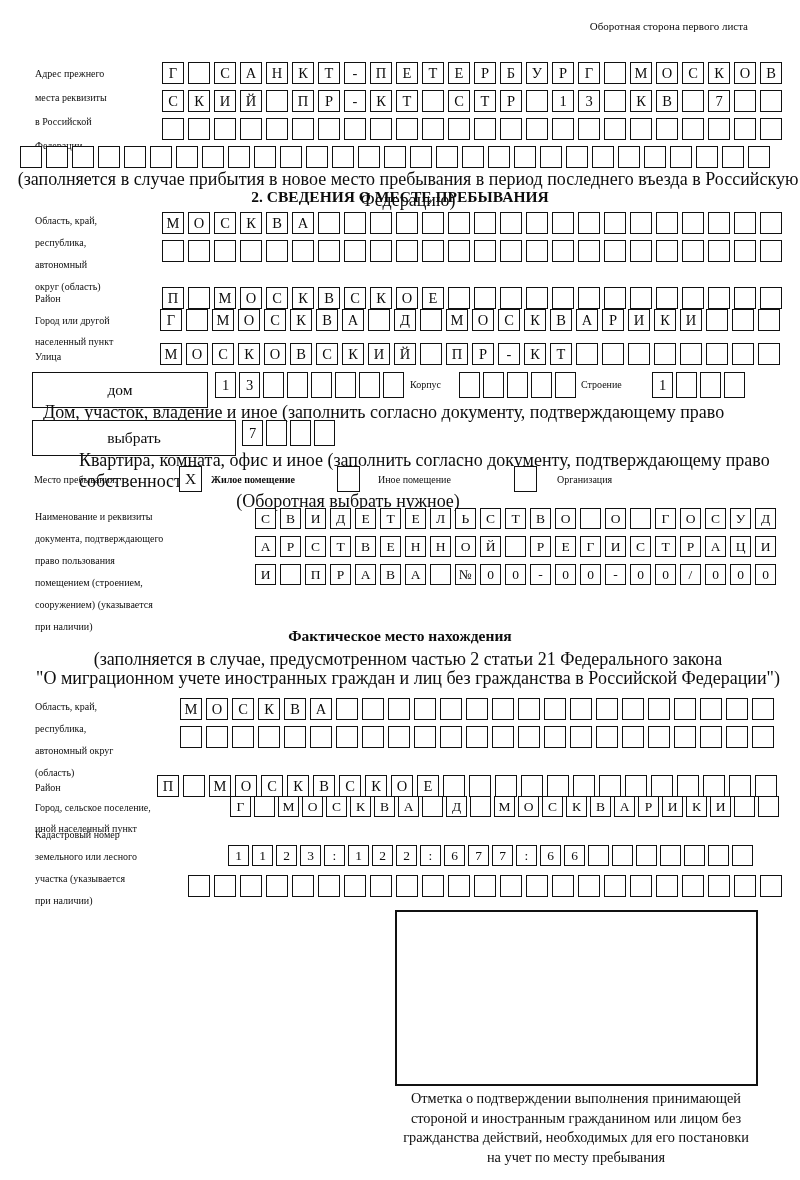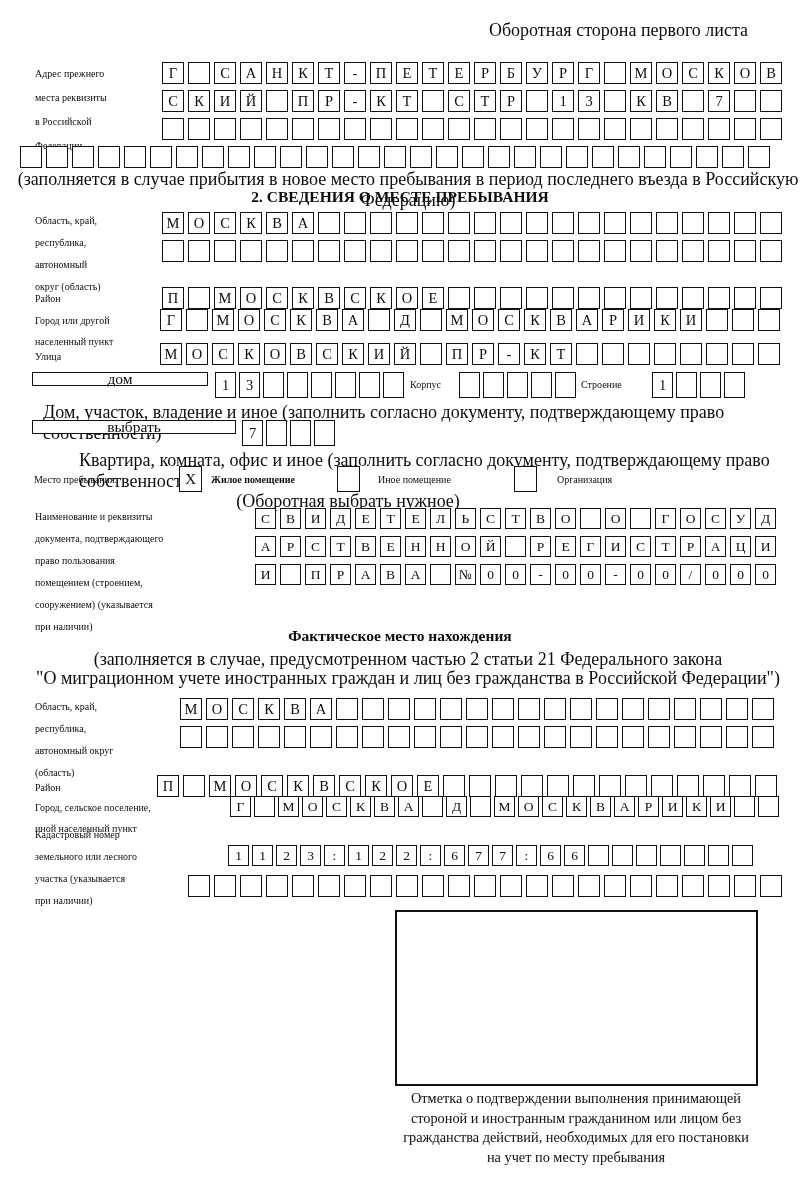--- a/index.html
+++ b/index.html
@@ -7,28 +7,28 @@
         font-family:"Liberation Serif","DejaVu Serif",serif;color:#0d0d0d;}
   .lbl{position:absolute;font-size:10px;line-height:22px;}
   .lbl24{line-height:24px;}
   .lbl21{line-height:21px;}
   .cellrow{position:absolute;display:flex;gap:4px;}
   .gap3{gap:3px;}
   .cell{flex:0 0 auto;width:22px;height:22px;border:1.8px solid #111;box-sizing:border-box;
         display:flex;align-items:center;justify-content:center;font-size:14.5px;background:#fff;}
   .row-sm .cell{width:21px;height:21px;font-size:13.5px;}
   .row-h .cell{width:21px;height:26px;}
-  .bigbox{position:absolute;height:14px;border:1.8px solid #111;box-sizing:border-box;
+  .bigbox{position:absolute;height:36px;border:1.8px solid #111;box-sizing:border-box;
           display:flex;align-items:center;justify-content:center;font-size:15.5px;background:#fff;}
   .cb{position:absolute;width:23px;height:26px;border:1.8px solid #111;box-sizing:border-box;
       display:flex;align-items:center;justify-content:center;font-size:15.5px;background:#fff;}
   .note{position:absolute;font-size:18px;padding-left:8px;}
   .center{text-align:center;}
   .title{position:absolute;left:0;width:800px;text-align:center;font-weight:bold;font-size:15.5px;}
-  .corner{position:absolute;font-size:18px;}
+  .corner{position:absolute;font-size:11px;}
   .stampbox{position:absolute;border:2px solid #111;box-sizing:border-box;background:#fff;}
   .caption{position:absolute;font-size:14.3px;line-height:19.5px;text-align:center;}
 </style>
 </head>
 <body>
 
 <div class="page">
 
   <div class="corner" style="top:20px;right:52px;">Оборотная сторона первого листа</div>
 

